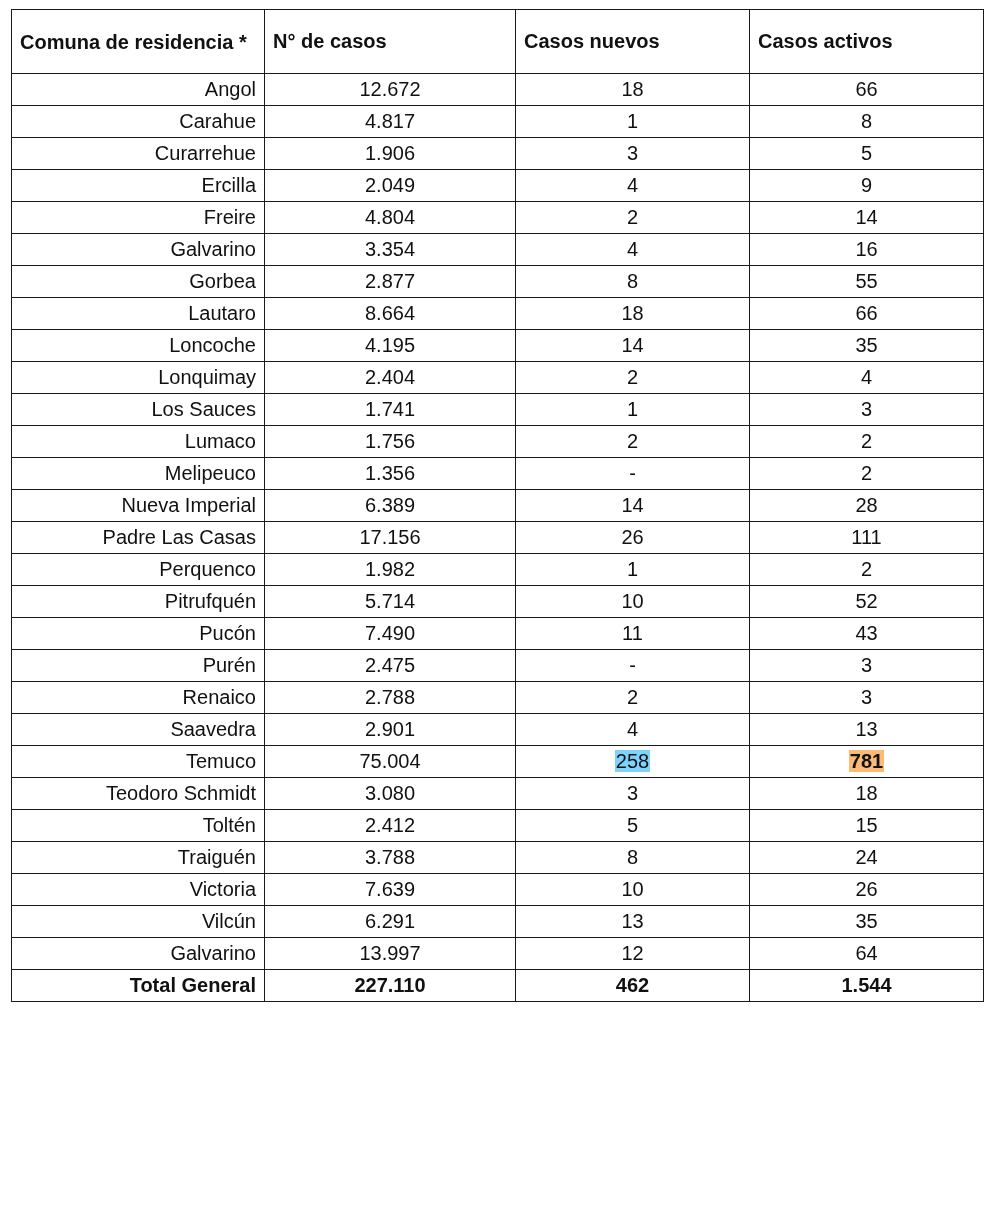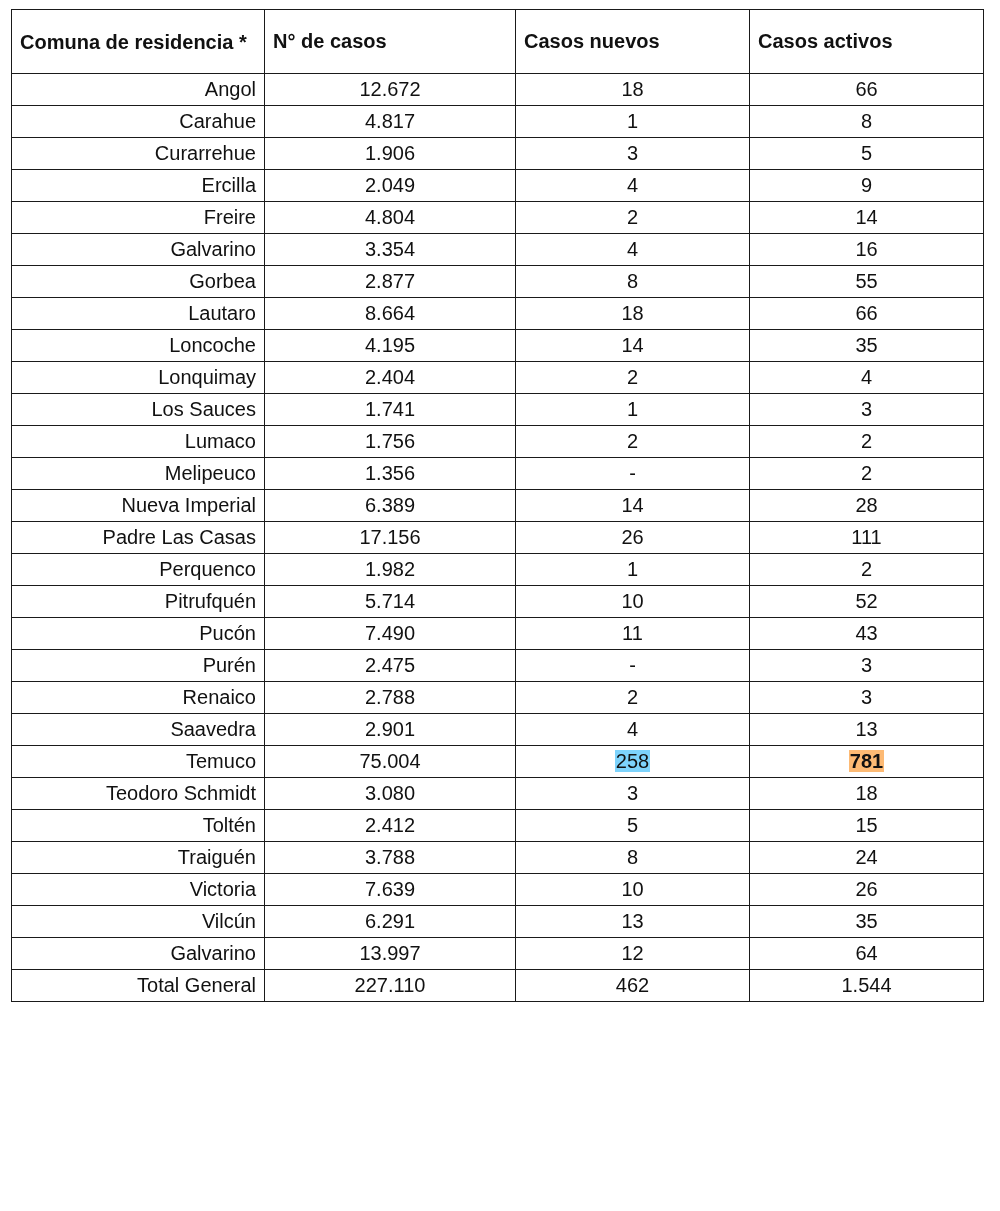--- a/index.html
+++ b/index.html
@@ -22,21 +22,21 @@
       border: 1.5px solid #1a1a1a;
       padding: 0 8px;
       font-size: 20px;
       white-space: nowrap;
       overflow: hidden;
     }
     th { height: 63px; font-weight: bold; text-align: left; }
     th.first { text-align: left; line-height: 26px; white-space: normal; }
     td { height: 31px; text-align: center; }
     td.name { text-align: right; }
-    tr.total td { font-weight: normal; }
+    tr.total td { font-weight: bold; }
     .hl { background: #ffff00; padding: 0 1px; }
   </style>
 </head>
 <body>
 
 <table>
   <colgroup>
       <col class="c1">
       <col class="c2">
       <col class="c3">

